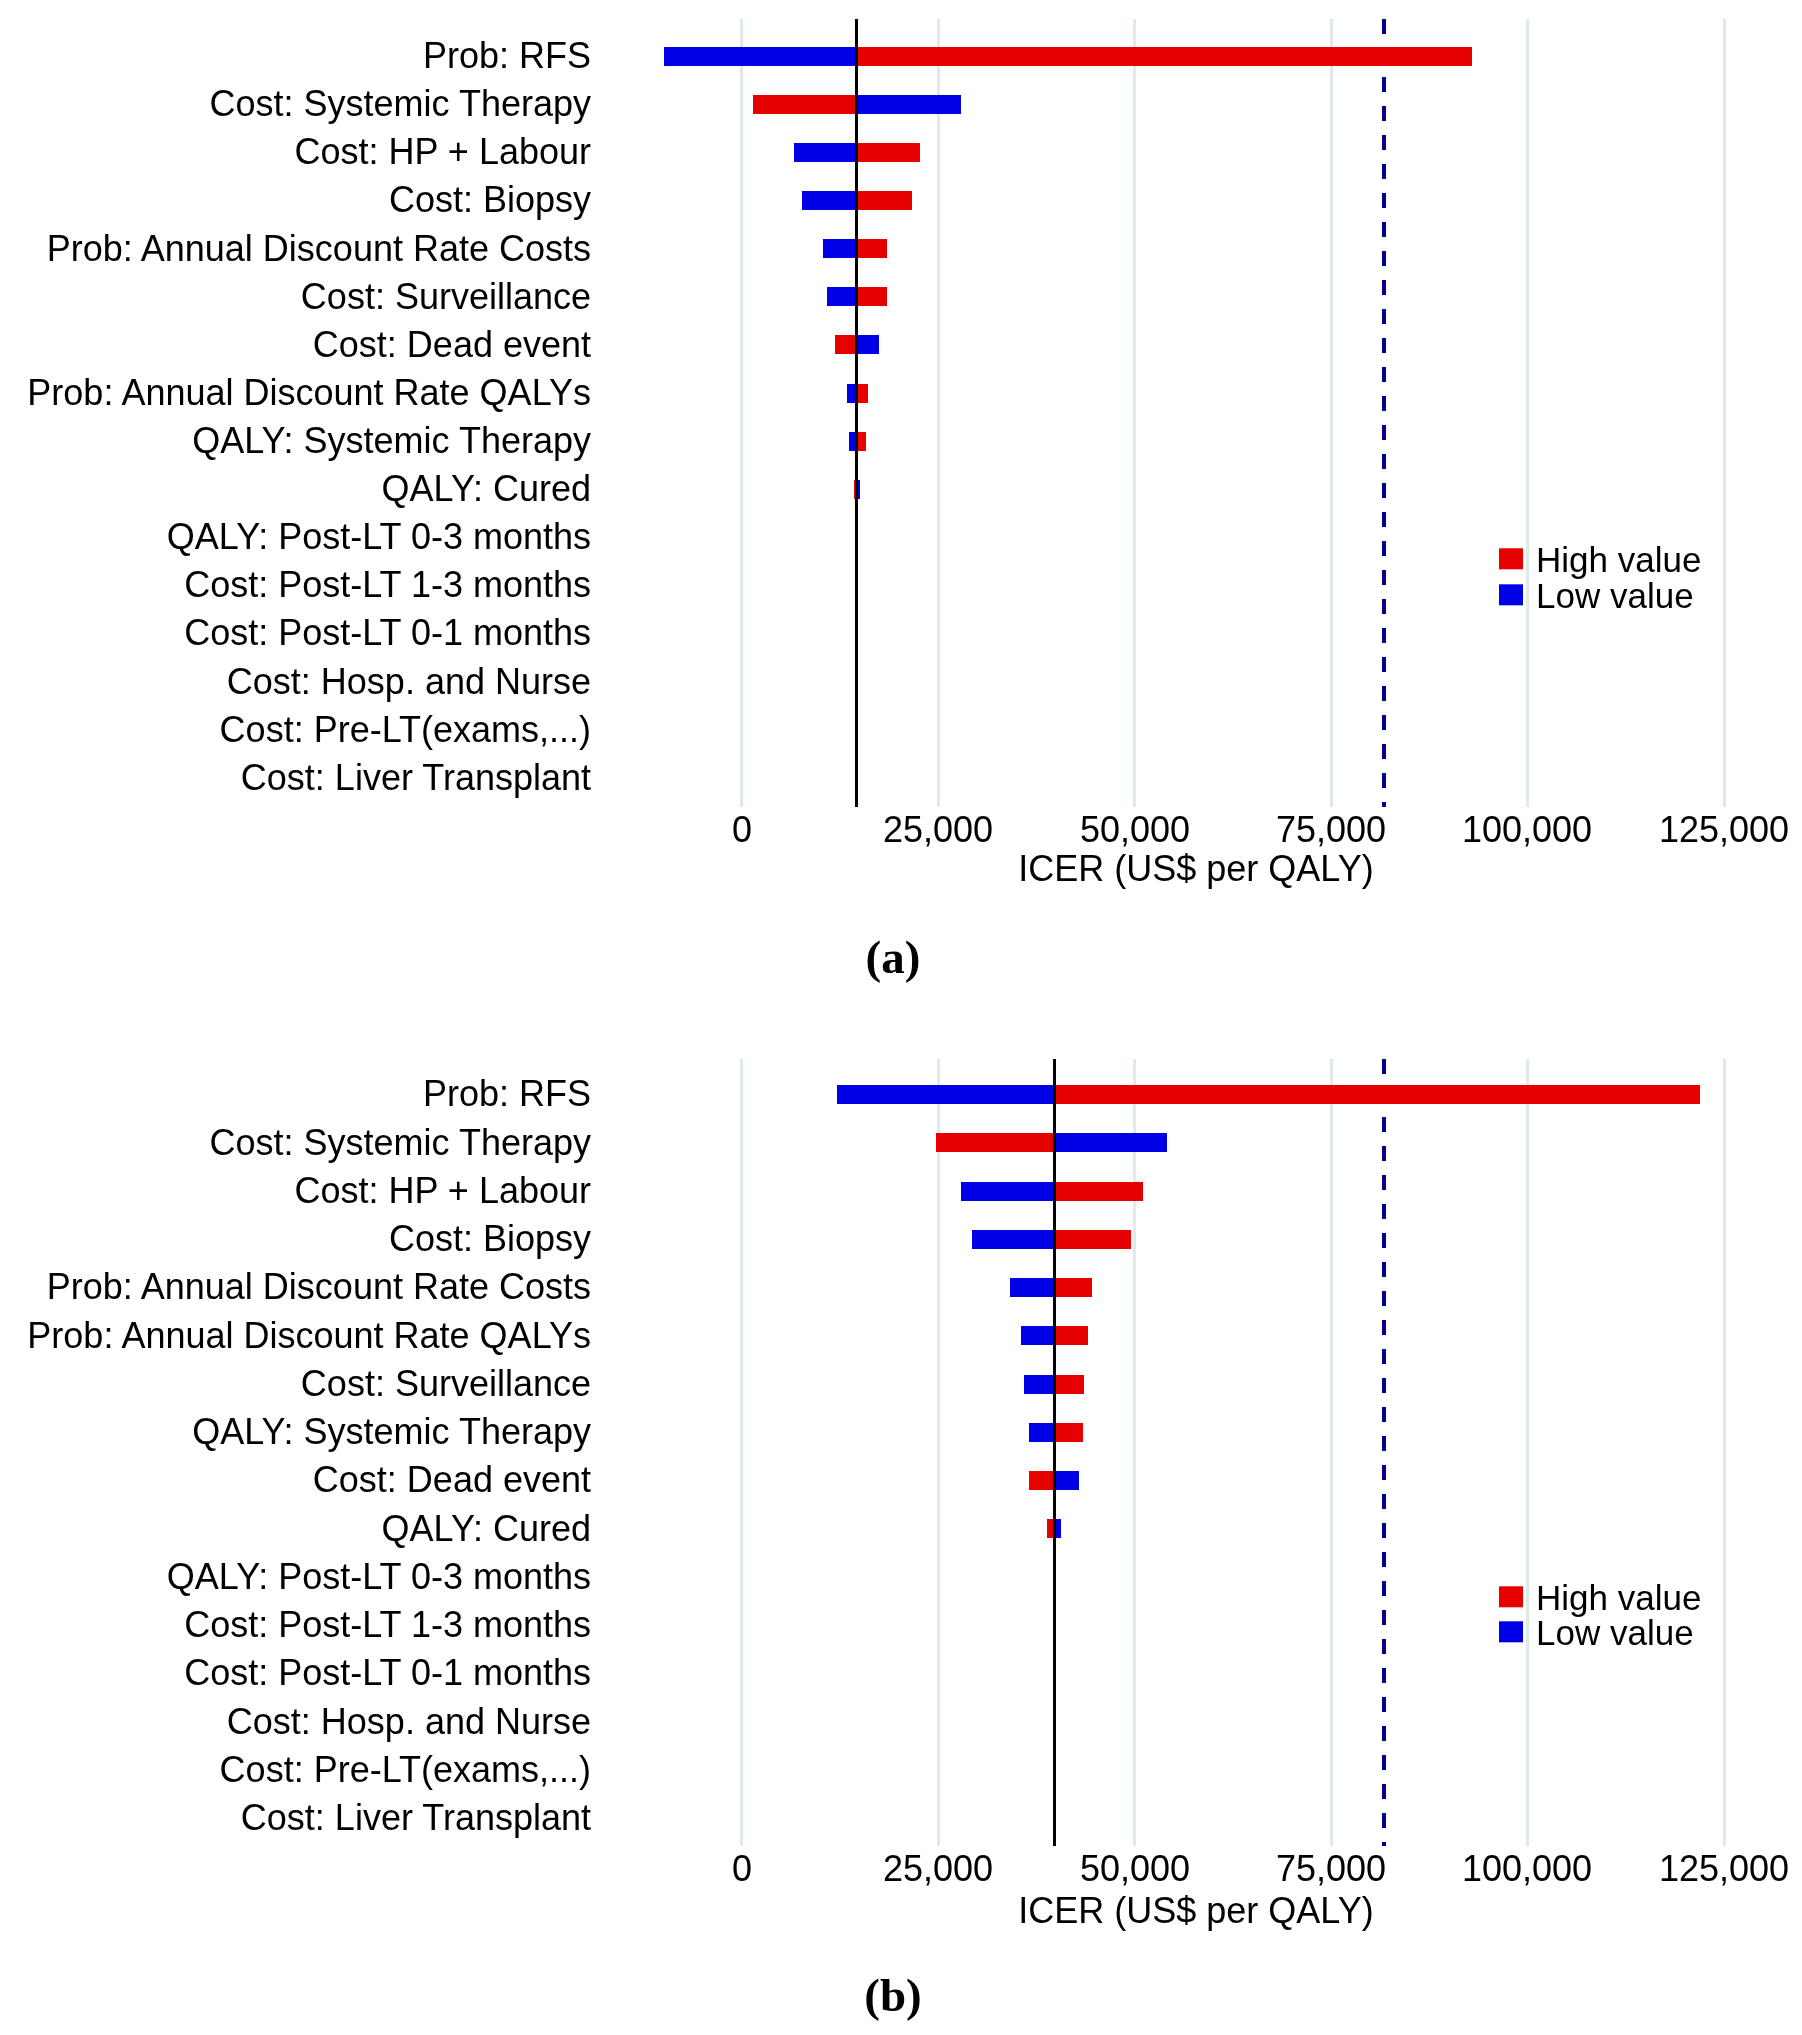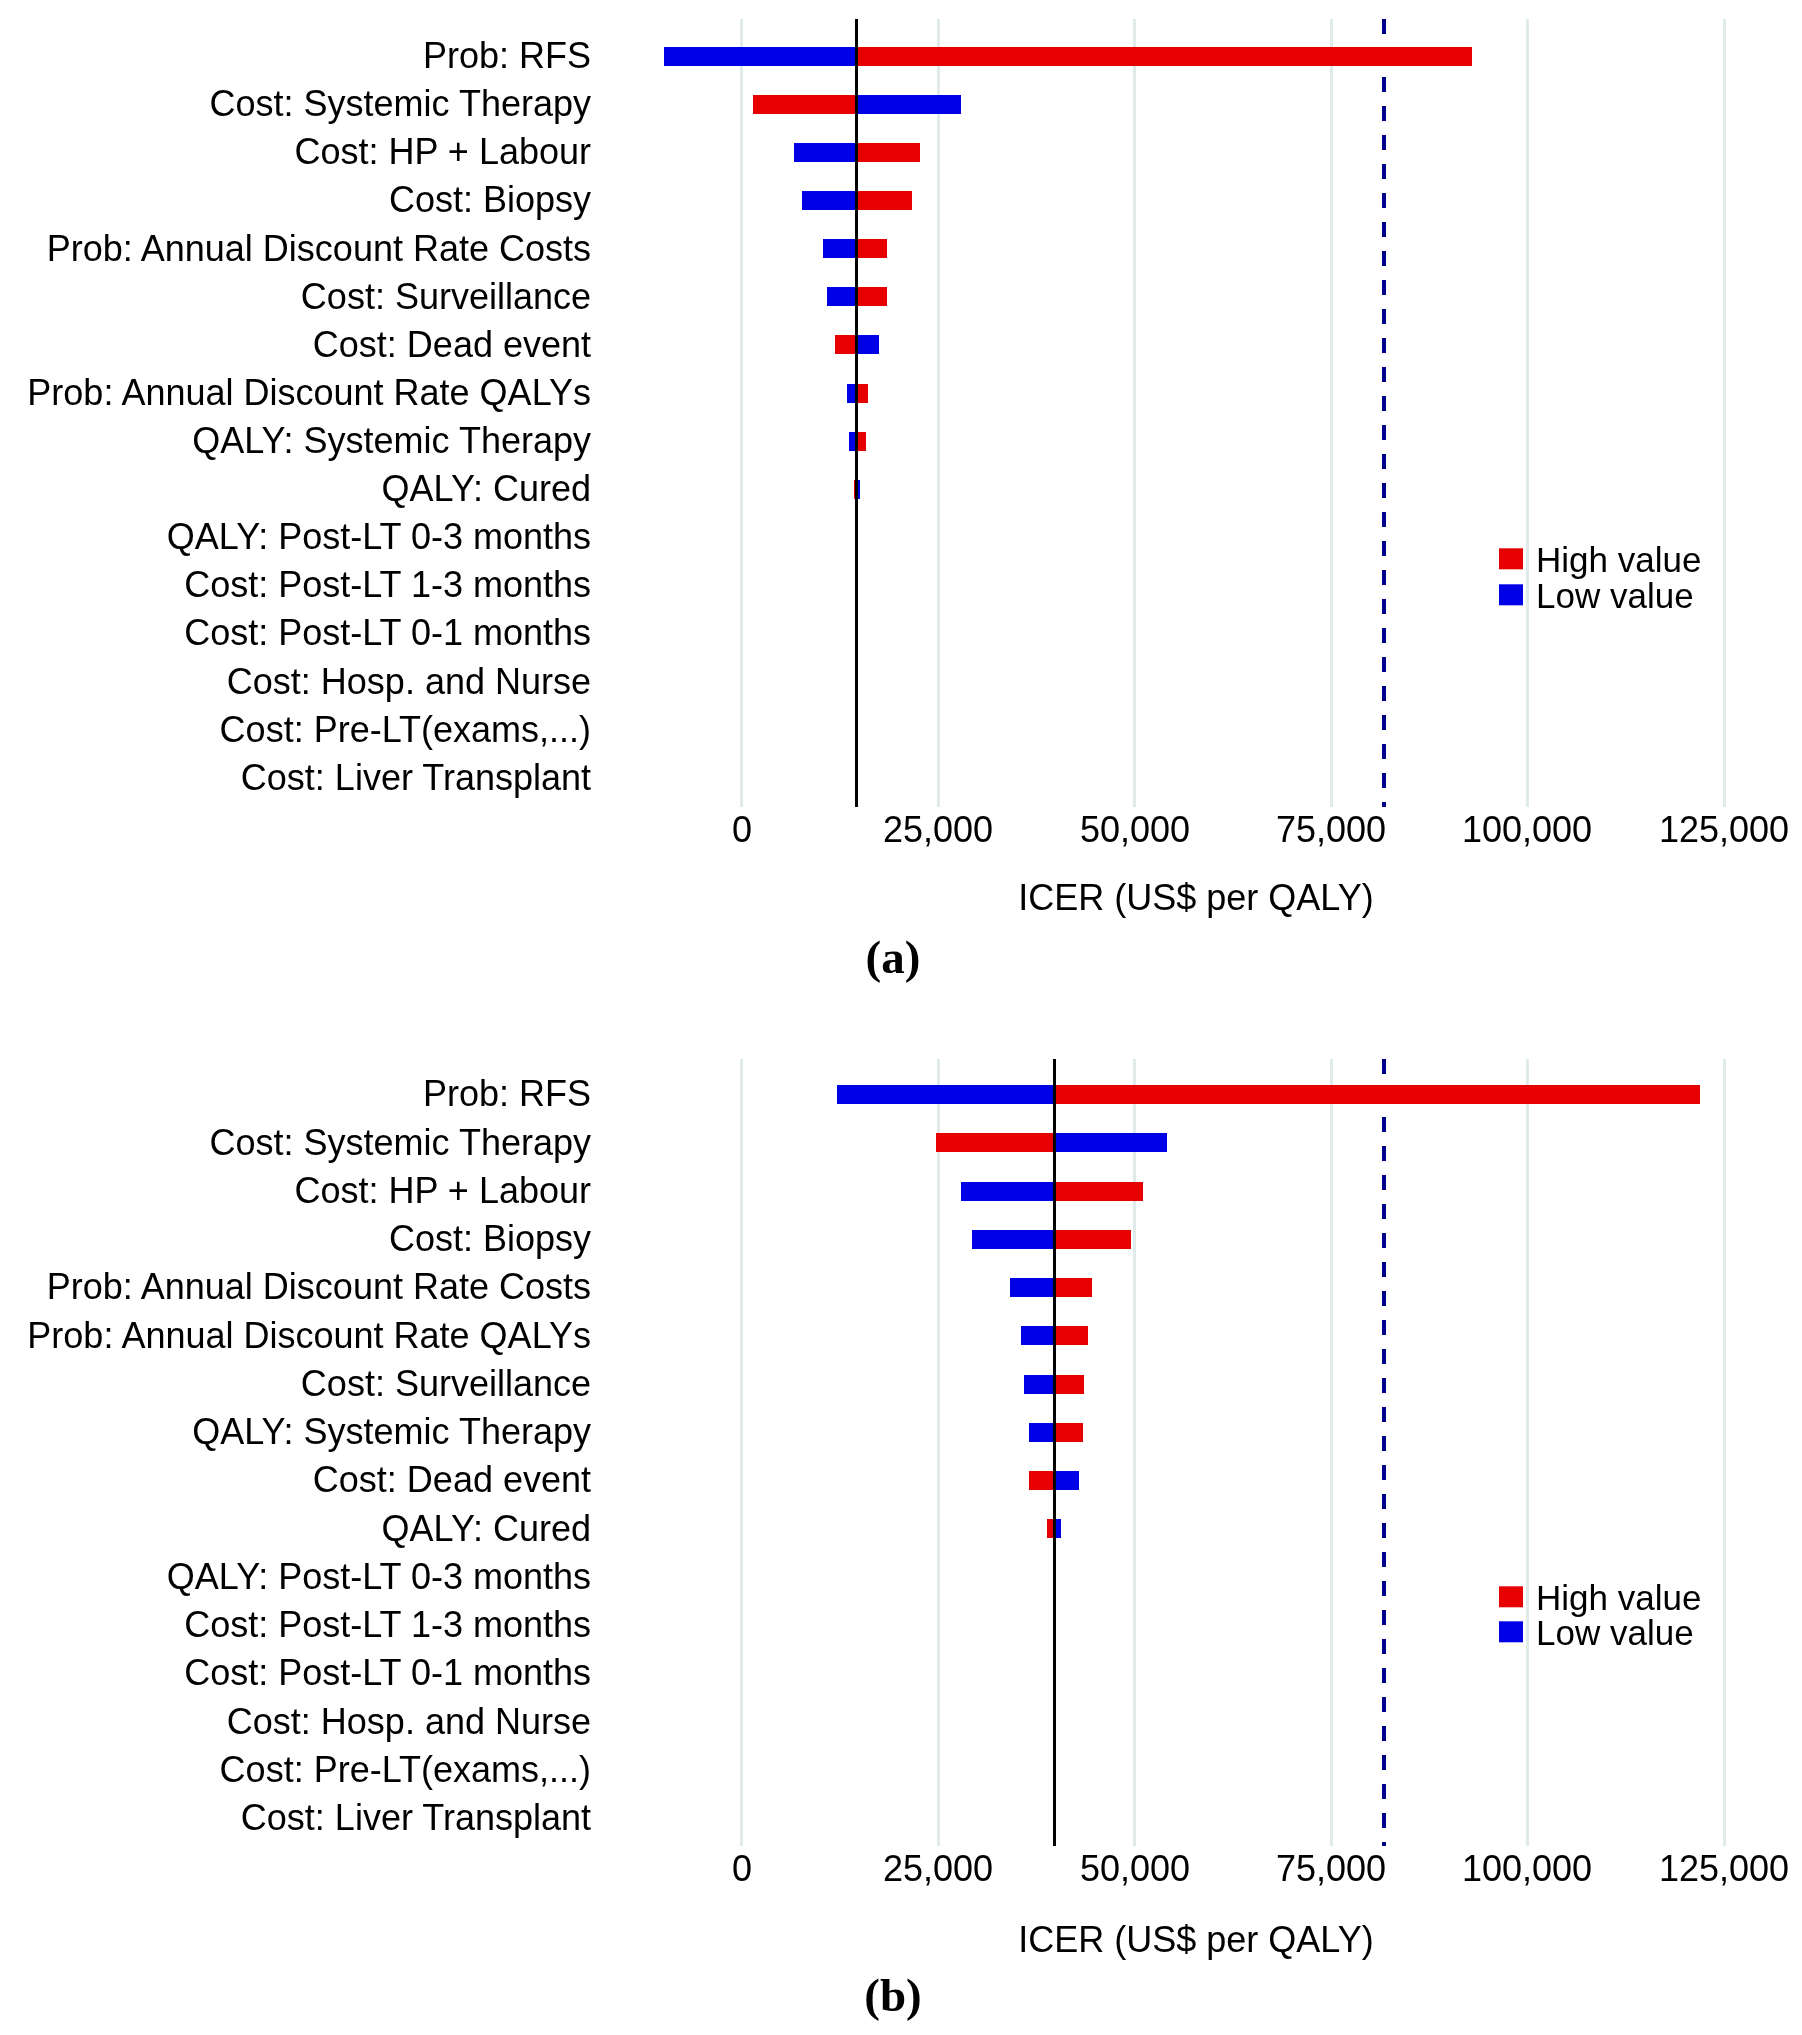--- a/index.html
+++ b/index.html
@@ -3,21 +3,21 @@
 <meta charset="utf-8">
 <style>
   html,body{margin:0;padding:0;background:#ffffff;}
   #page{position:relative;width:1802px;height:2035px;background:#ffffff;overflow:hidden;
         font-family:"Liberation Sans", sans-serif;color:#000;}
   .row-label{position:absolute;white-space:nowrap;font-size:36px;line-height:1;
              transform:translateY(-50%);text-align:right;}
   .tick{position:absolute;white-space:nowrap;font-size:36px;line-height:1;
         transform:translate(-50%,-50%);}
   .axis-title{position:absolute;white-space:nowrap;font-size:36px;line-height:1;
-        transform:translate(-50%,-50%);margin-top:29px;}
+        transform:translate(-50%,-50%);}
   .caption{position:absolute;white-space:nowrap;font-family:"Liberation Serif", serif;
         font-weight:700;font-size:47px;line-height:1;transform:translate(-50%,-50%);}
   .legend-label{position:absolute;white-space:nowrap;font-size:35px;line-height:1;
         transform:translateY(-50%);}
   .swatch{position:absolute;transform:translateY(-50%);}
   .bar{position:absolute;}
   .vline{position:absolute;}
 </style>
 </head>
 <body>

